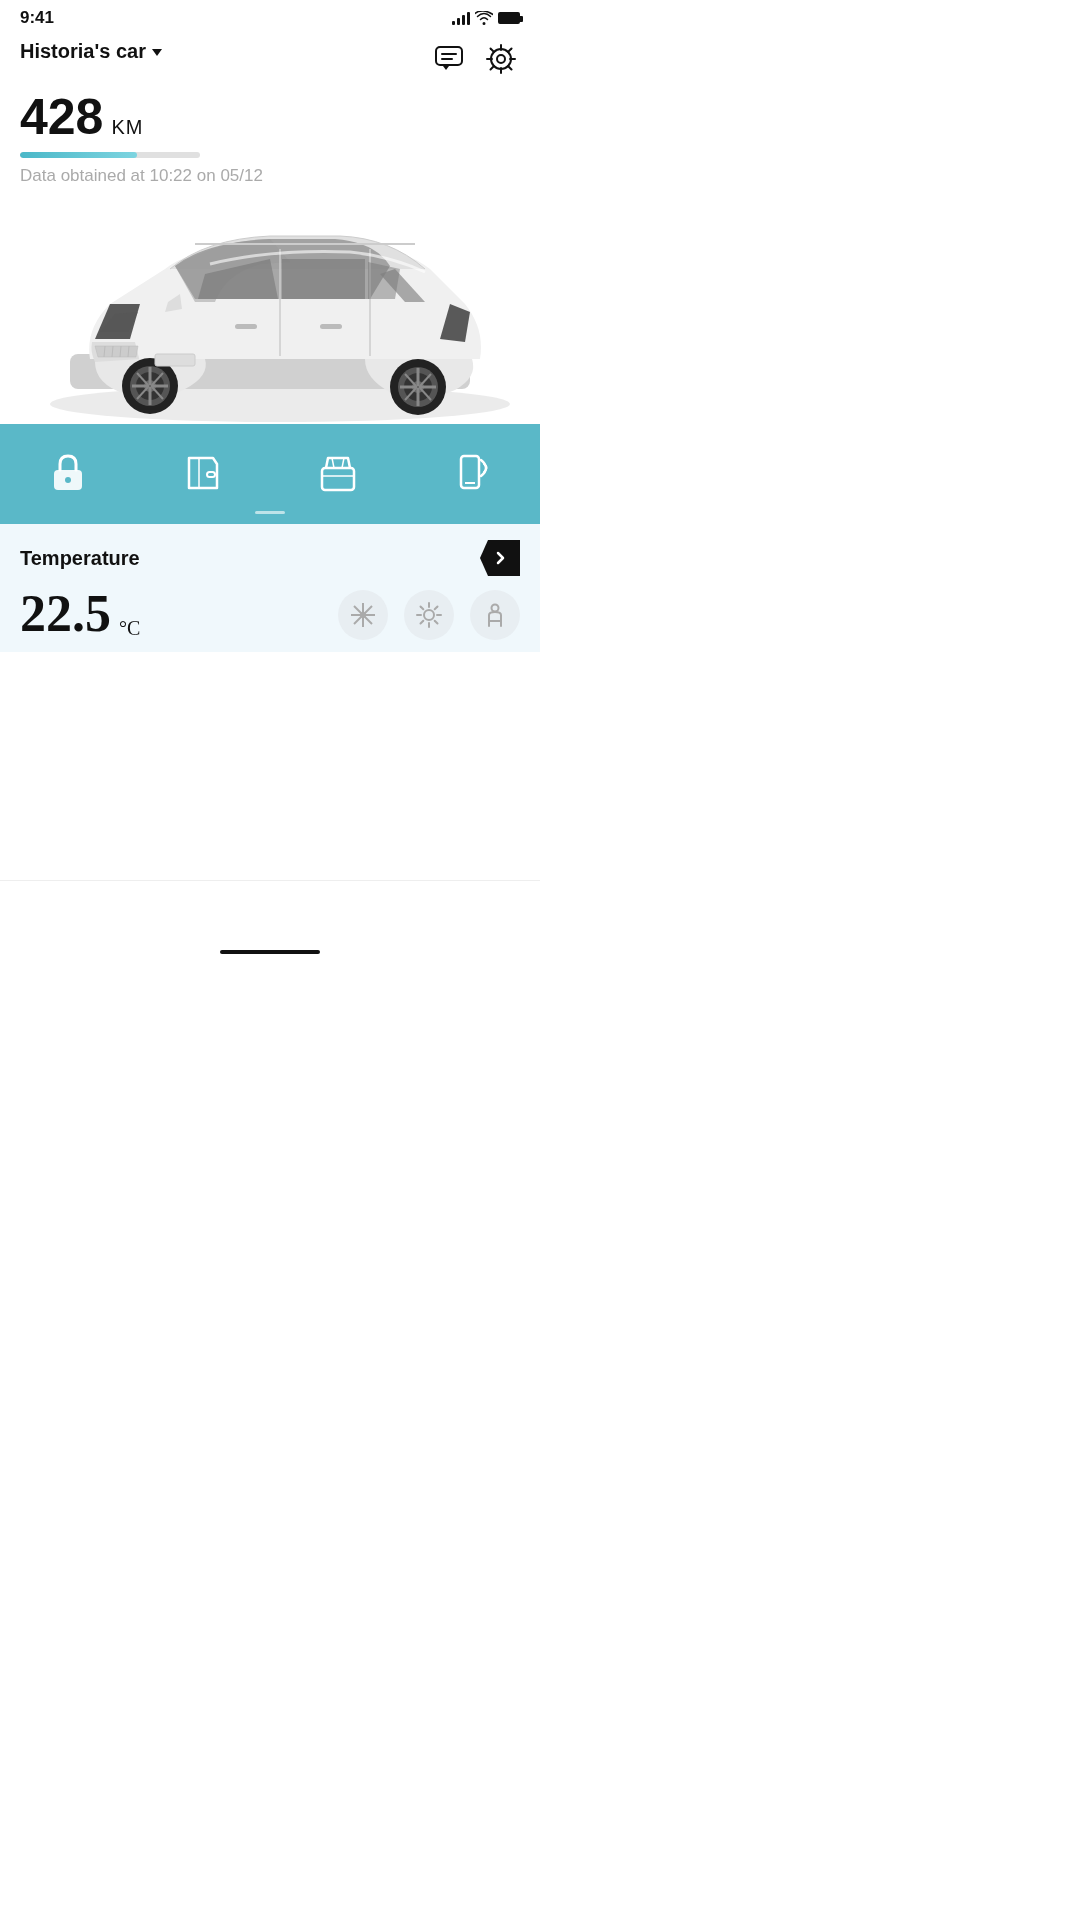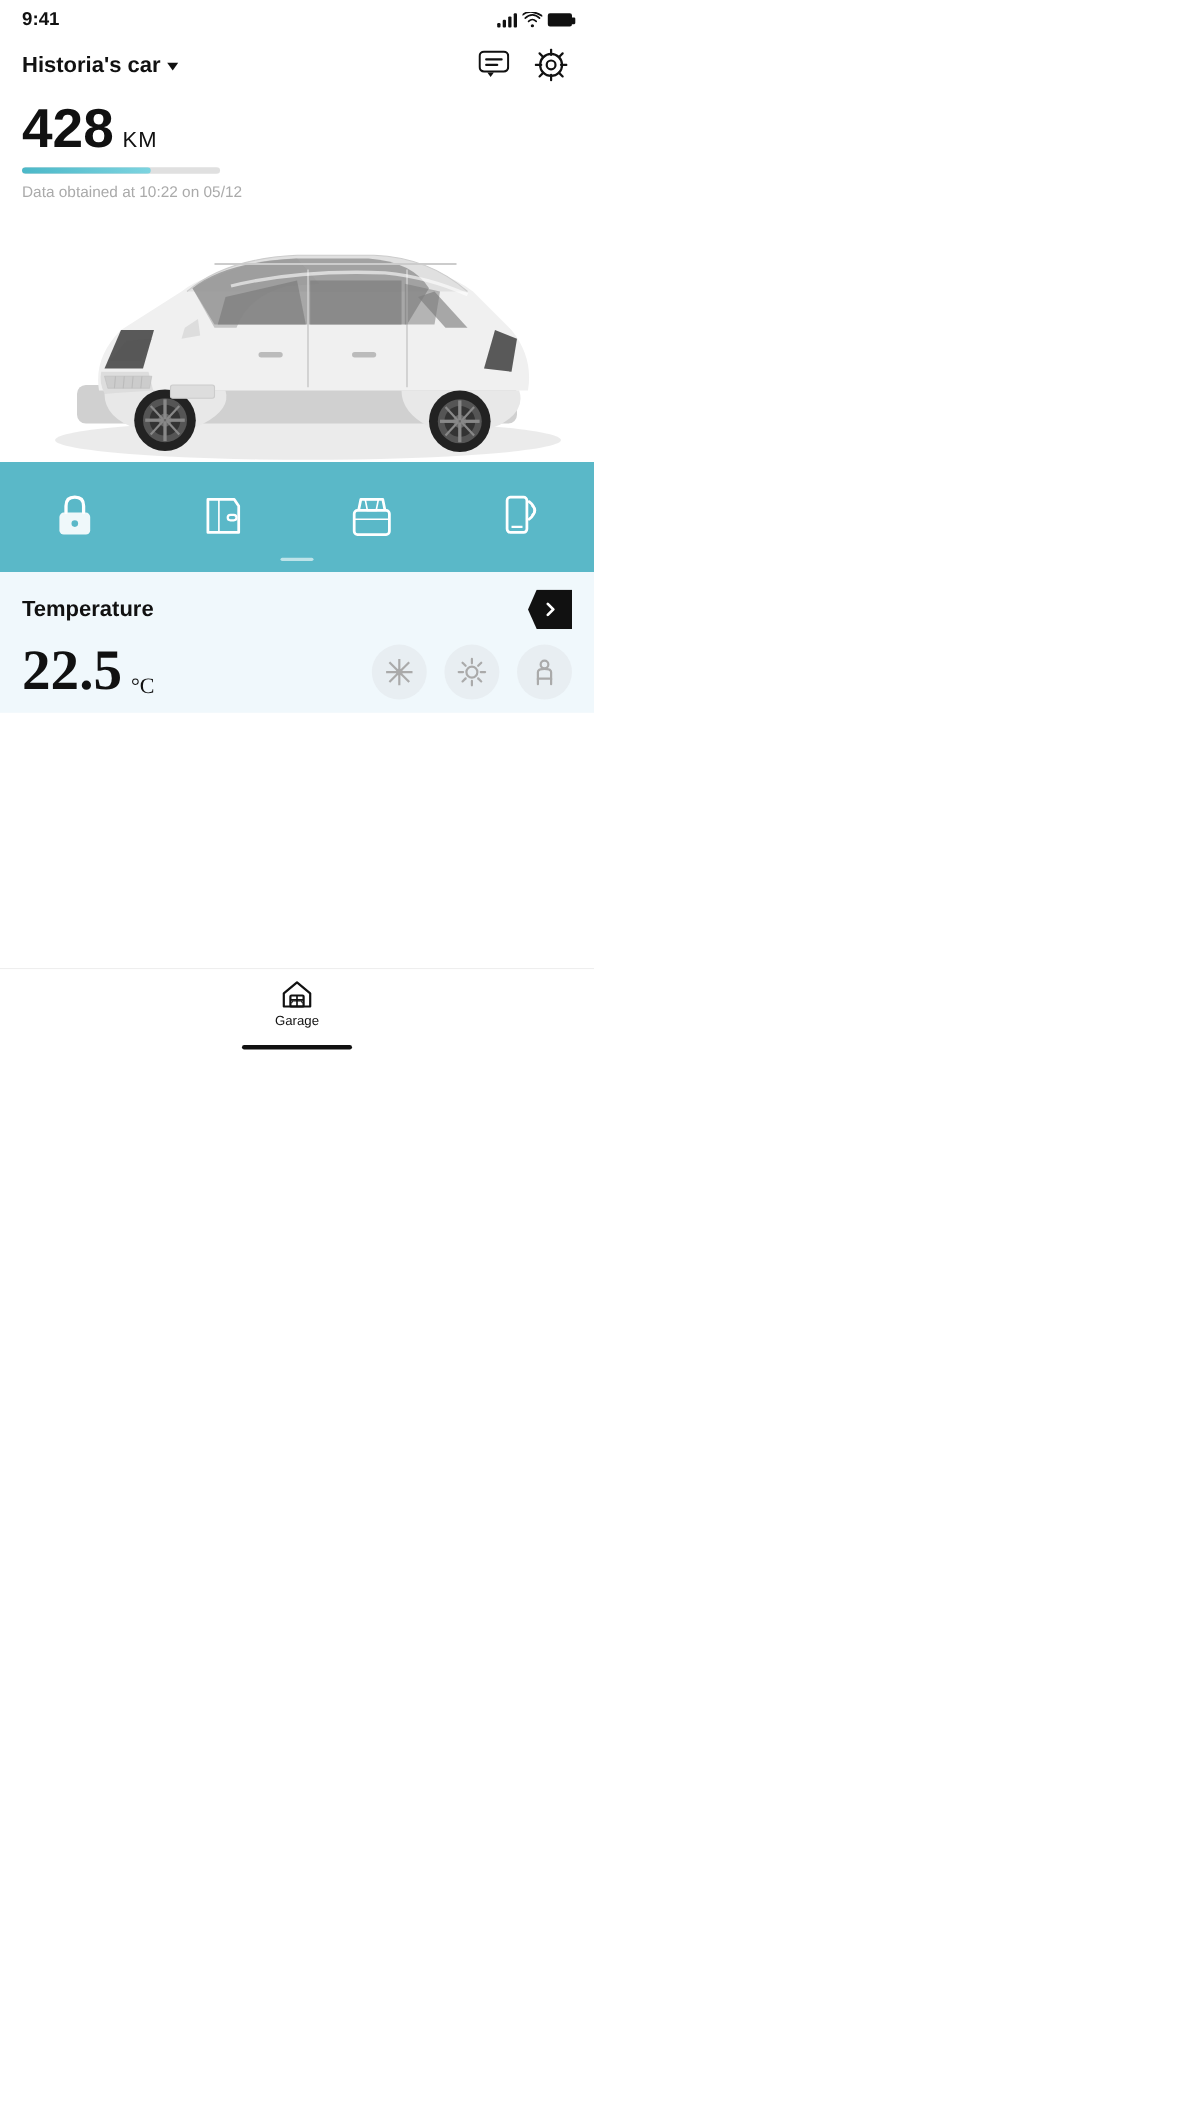--- a/index.html
+++ b/index.html
@@ -59,21 +59,21 @@
       width: 3px;
       height: 6px;
       background: #111;
       border-radius: 0 1px 1px 0;
     }
 
     
     .header {
       display: flex;
       justify-content: space-between;
-      align-items: center;
+      align-items: flex-start;
       padding: 8px 20px 10px 20px;
     }
     .car-title {
       display: flex;
       align-items: center;
       gap: 6px;
       font-size: 20px;
       font-weight: 600;
       color: #111;
       cursor: pointer;
@@ -128,21 +128,21 @@
       border-radius: 3px;
       overflow: hidden;
       width: 180px;
     }
     .range-bar-fill {
       height: 100%;
       background: linear-gradient(90deg, #4bb8c8, #7dd4e0);
       border-radius: 3px;
     }
     .range-timestamp {
-      font-size: 14px;
+      font-size: 17px;
       color: #aaa;
     }
 
     
     .car-image-section {
       width: 100%;
       height: 230px;
       display: flex;
       align-items: center;
       justify-content: center;
@@ -512,28 +512,15 @@
           <path d="M8 14 Q8 11 14 11 Q20 11 20 14 L20 20 L8 20 Z" stroke="#aaa" stroke-width="2" fill="none"></path>
           <line x1="8" y1="20" x2="8" y2="25" stroke="#aaa" stroke-width="2" stroke-linecap="round"></line>
           <line x1="20" y1="20" x2="20" y2="25" stroke="#aaa" stroke-width="2" stroke-linecap="round"></line>
         </svg>
       </div>
     </div>
   </div>
 </div>
 
 <div class="bottom-nav">
-  <div class="nav-item">
-    <div class="nav-icon">
-      <svg width="28" height="26" viewBox="0 0 28 26" fill="none">
-        <path d="M2 12 L14 2 L26 12 L26 24 L2 24 Z" stroke="#111" stroke-width="2" fill="none" stroke-linejoin="round"></path>
-        <rect x="8" y="14" width="12" height="10" rx="1" stroke="#111" stroke-width="2" fill="none"></rect>
-        <line x1="8" y1="18" x2="20" y2="18" stroke="#111" stroke-width="1.5"></line>
-        <line x1="14" y1="14" x2="14" y2="24" stroke="#111" stroke-width="1.5"></line>
-
-        <path d="M9 21 L10 19 L18 19 L19 21" stroke="#111" stroke-width="1" fill="none"></path>
-      </svg>
-    </div>
-    <span class="nav-label active">Garage</span>
-  </div>
 </div>
 
 <div class="home-indicator"></div>
 
 </body></html>

